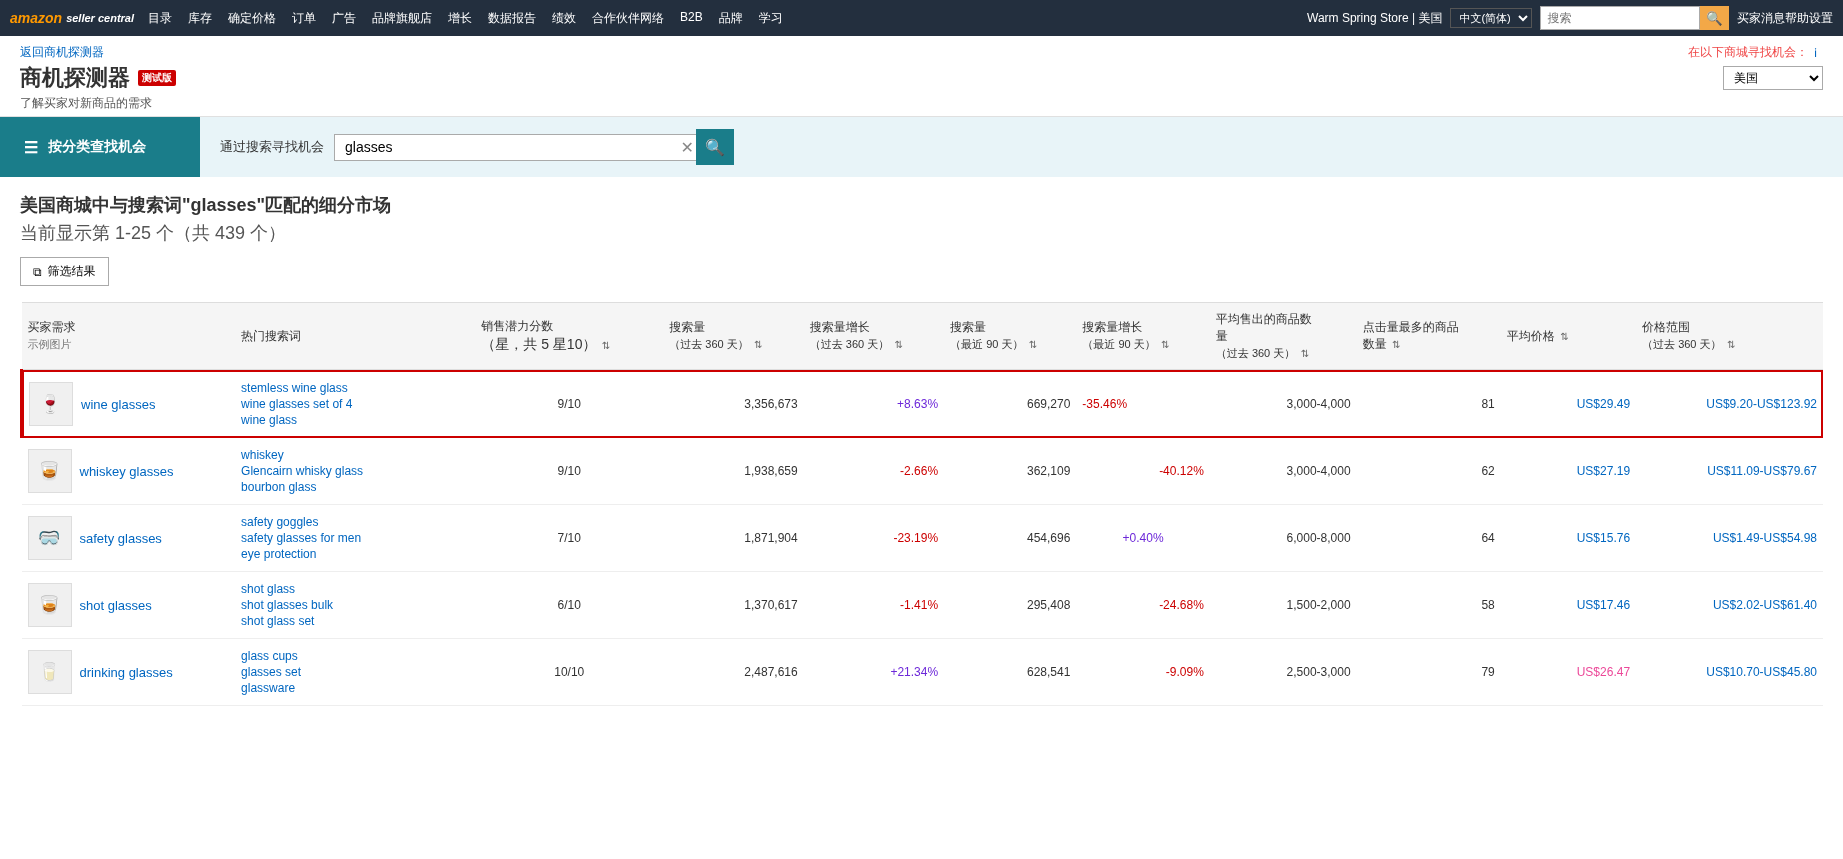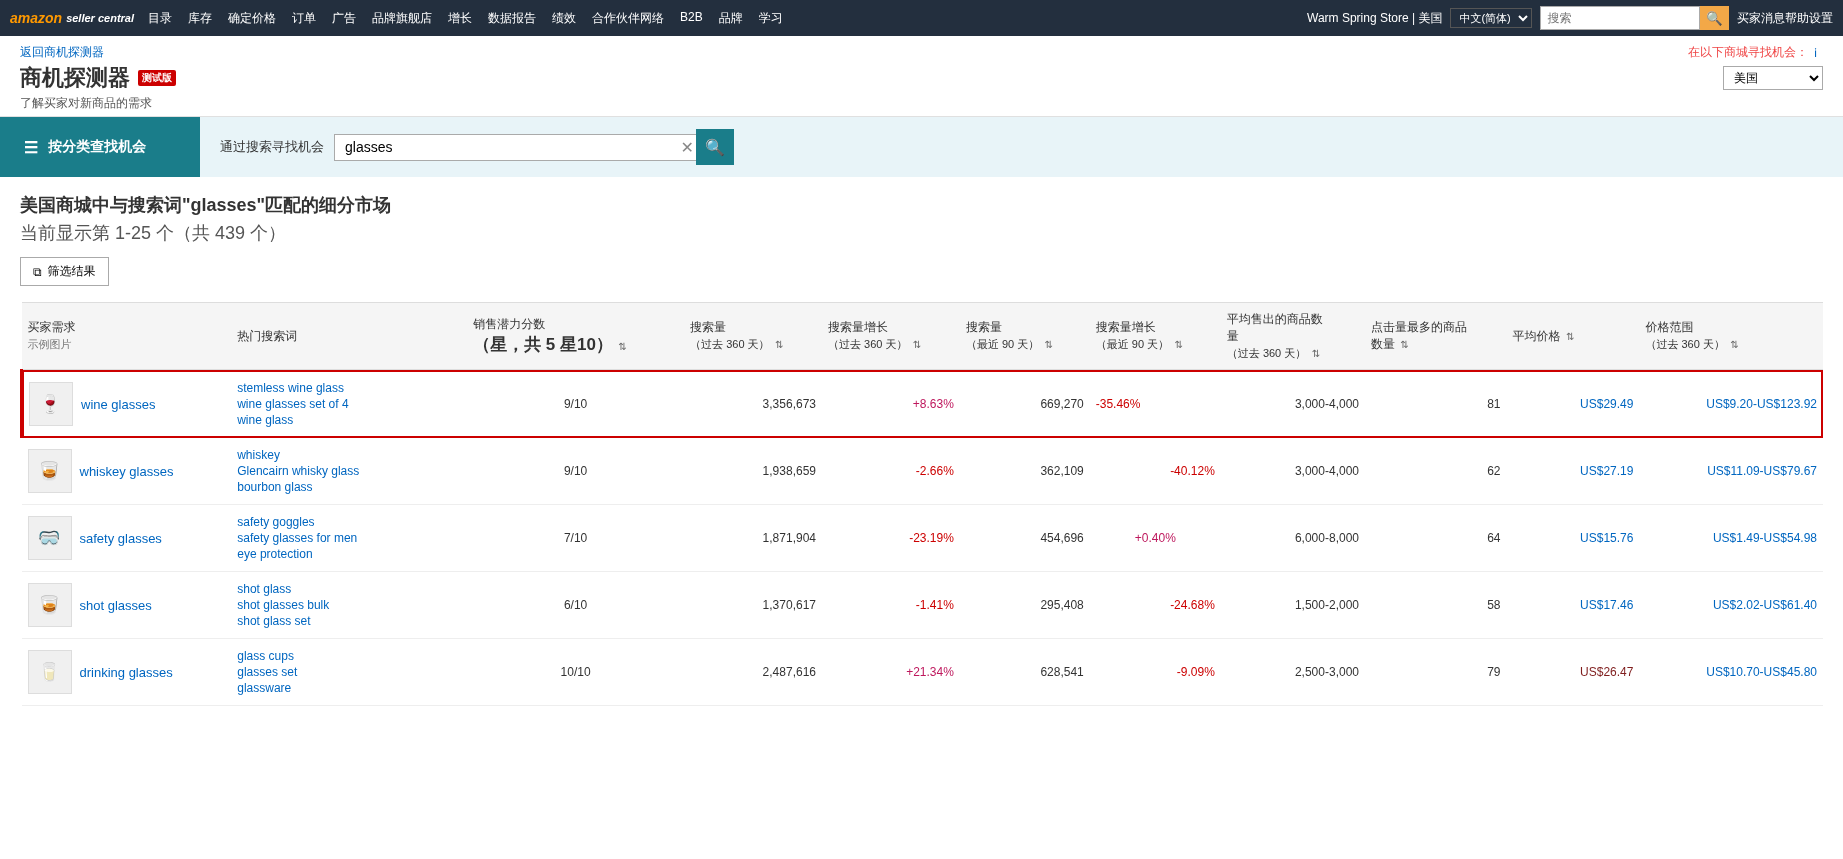--- a/index.html
+++ b/index.html
@@ -203,21 +203,21 @@
       display: flex;
       align-items: center;
       justify-content: center;
       font-size: 18px;
       flex-shrink: 0;
     }
     .product-name { color: #0066c0; font-size: 13px; cursor: pointer; }
     .keyword-cell { display: flex; flex-direction: column; gap: 2px; }
     .keyword-link { color: #0066c0; text-decoration: none; font-size: 12px; }
     .score-value { color: #333; }
-    .positive { color: #be185d; }
+    .positive { color: #6d28d9; }
     .negative { color: #cc0000; }
 
     
     .col-product { min-width: 160px; max-width: 180px; }
     .col-keywords { min-width: 180px; max-width: 220px; }
     .col-score { min-width: 90px; text-align: center; }
     .col-search-vol { min-width: 100px; text-align: right; }
     .col-growth { min-width: 100px; text-align: right; }
     .col-search-90 { min-width: 90px; text-align: right; }
     .col-growth-90 { min-width: 100px; text-align: right; }
@@ -335,21 +335,21 @@
   <table class="data-table">
     <thead>
       <tr>
         <th class="col-product th-multiline">
           <span>买家需求</span><br>
           <span style="font-weight:normal;color:#777;font-size:11px;">示例图片</span>
         </th>
         <th class="col-keywords">热门搜索词</th>
         <th class="col-score th-multiline">
           销售潜力分数<br>
-          <span style="font-weight:bold;font-size:17px;">（星，共 5 星10）</span>
+          <span style="font-weight:normal;font-size:14px;">（星，共 5 星10）</span>
           <span class="sort-icon">⇅</span>
         </th>
         <th class="col-search-vol th-multiline">
           搜索量<br>
           <span style="font-weight:normal;font-size:11px;">（过去 360 天）</span>
           <span class="sort-icon">⇅</span>
         </th>
         <th class="col-growth th-multiline">
           搜索量增长<br>
           <span style="font-weight:normal;font-size:11px;">（过去 360 天）</span>
@@ -496,18 +496,18 @@
               <a class="keyword-link" href="#">glassware</a>
             </div>
           </td>
           <td class="col-score"><span class="score-value">10/10</span></td>
           <td class="col-search-vol">2,487,616</td>
           <td class="col-growth" style="text-align: right;"><span class="positive">+21.34%</span></td>
           <td class="col-search-90">628,541</td>
           <td class="col-growth-90" style="text-align: right;"><span class="negative">-9.09%</span></td>
           <td class="col-avg-sold">2,500-3,000</td>
           <td class="col-top-items">79</td>
-          <td class="col-avg-price"><span style="color:#7f1d1d;padding-left:36px;">US$26.47</span></td>
+          <td class="col-avg-price"><span style="color:#ec4899;padding-left:36px;">US$26.47</span></td>
           <td class="col-price-range"><span style="color:#0066c0;">US$10.70-US$45.80</span></td>
         </tr>
       </tbody>
   </table>
 </div>
 
 </body></html>

